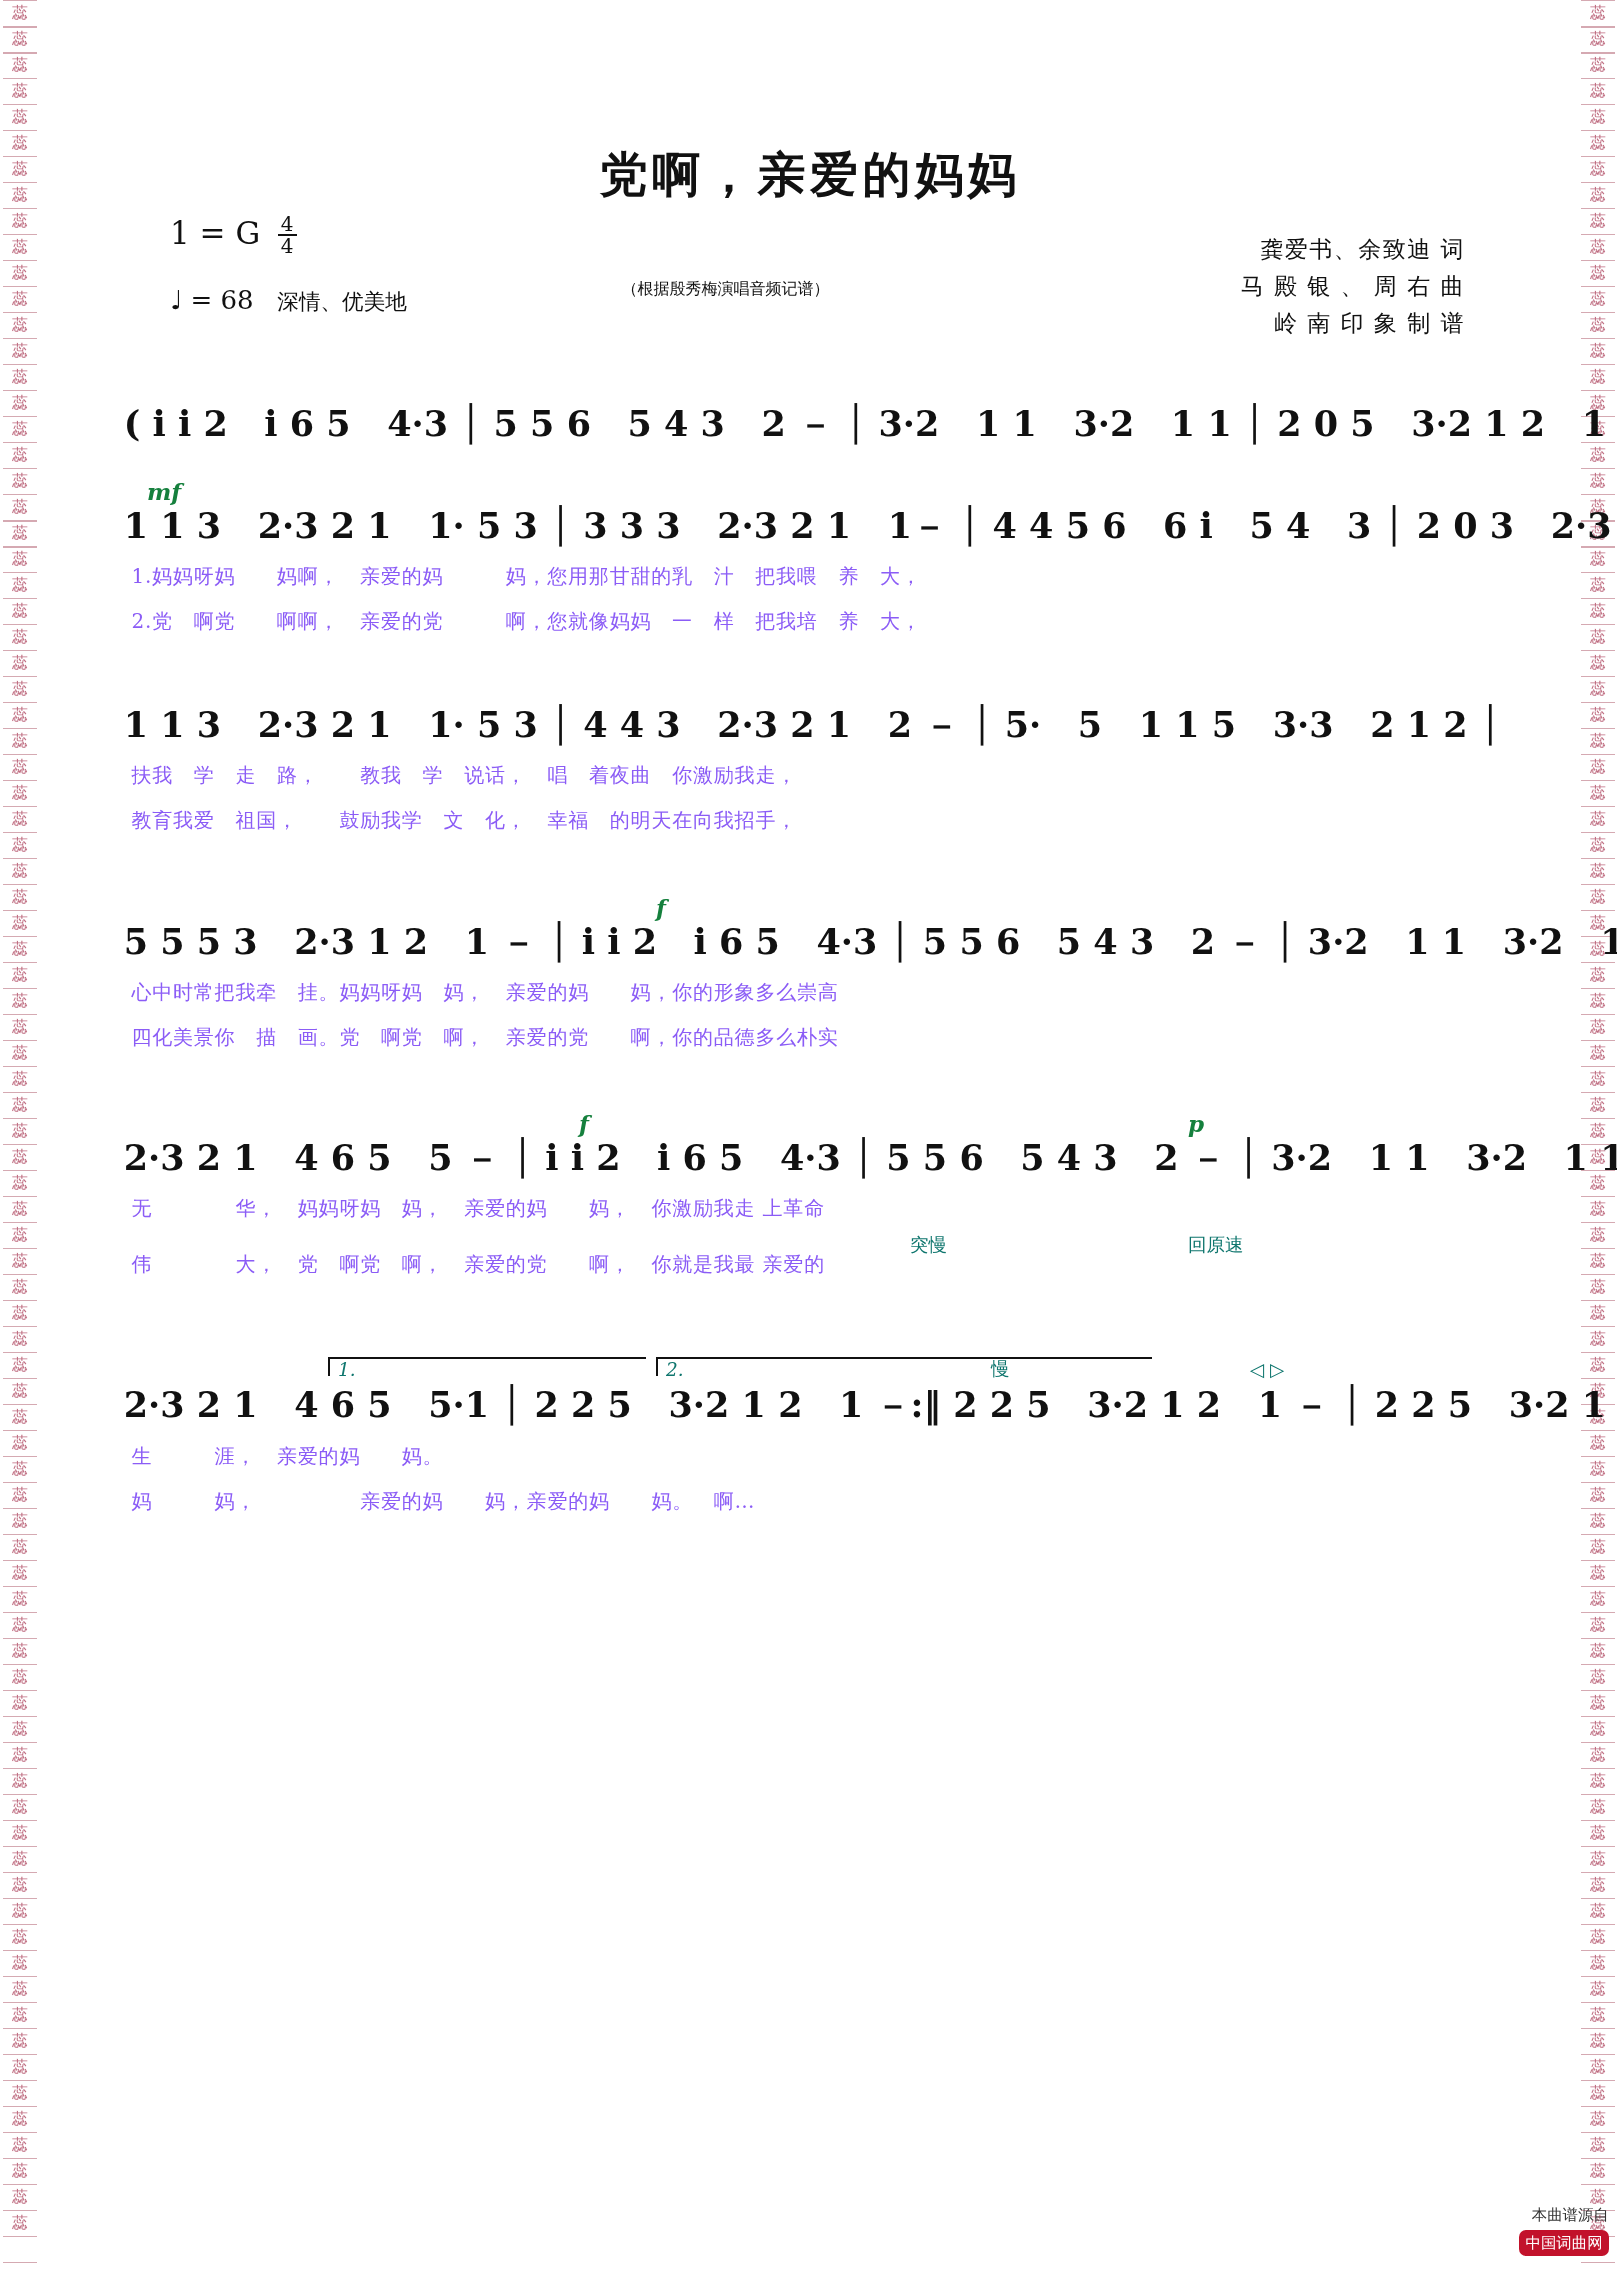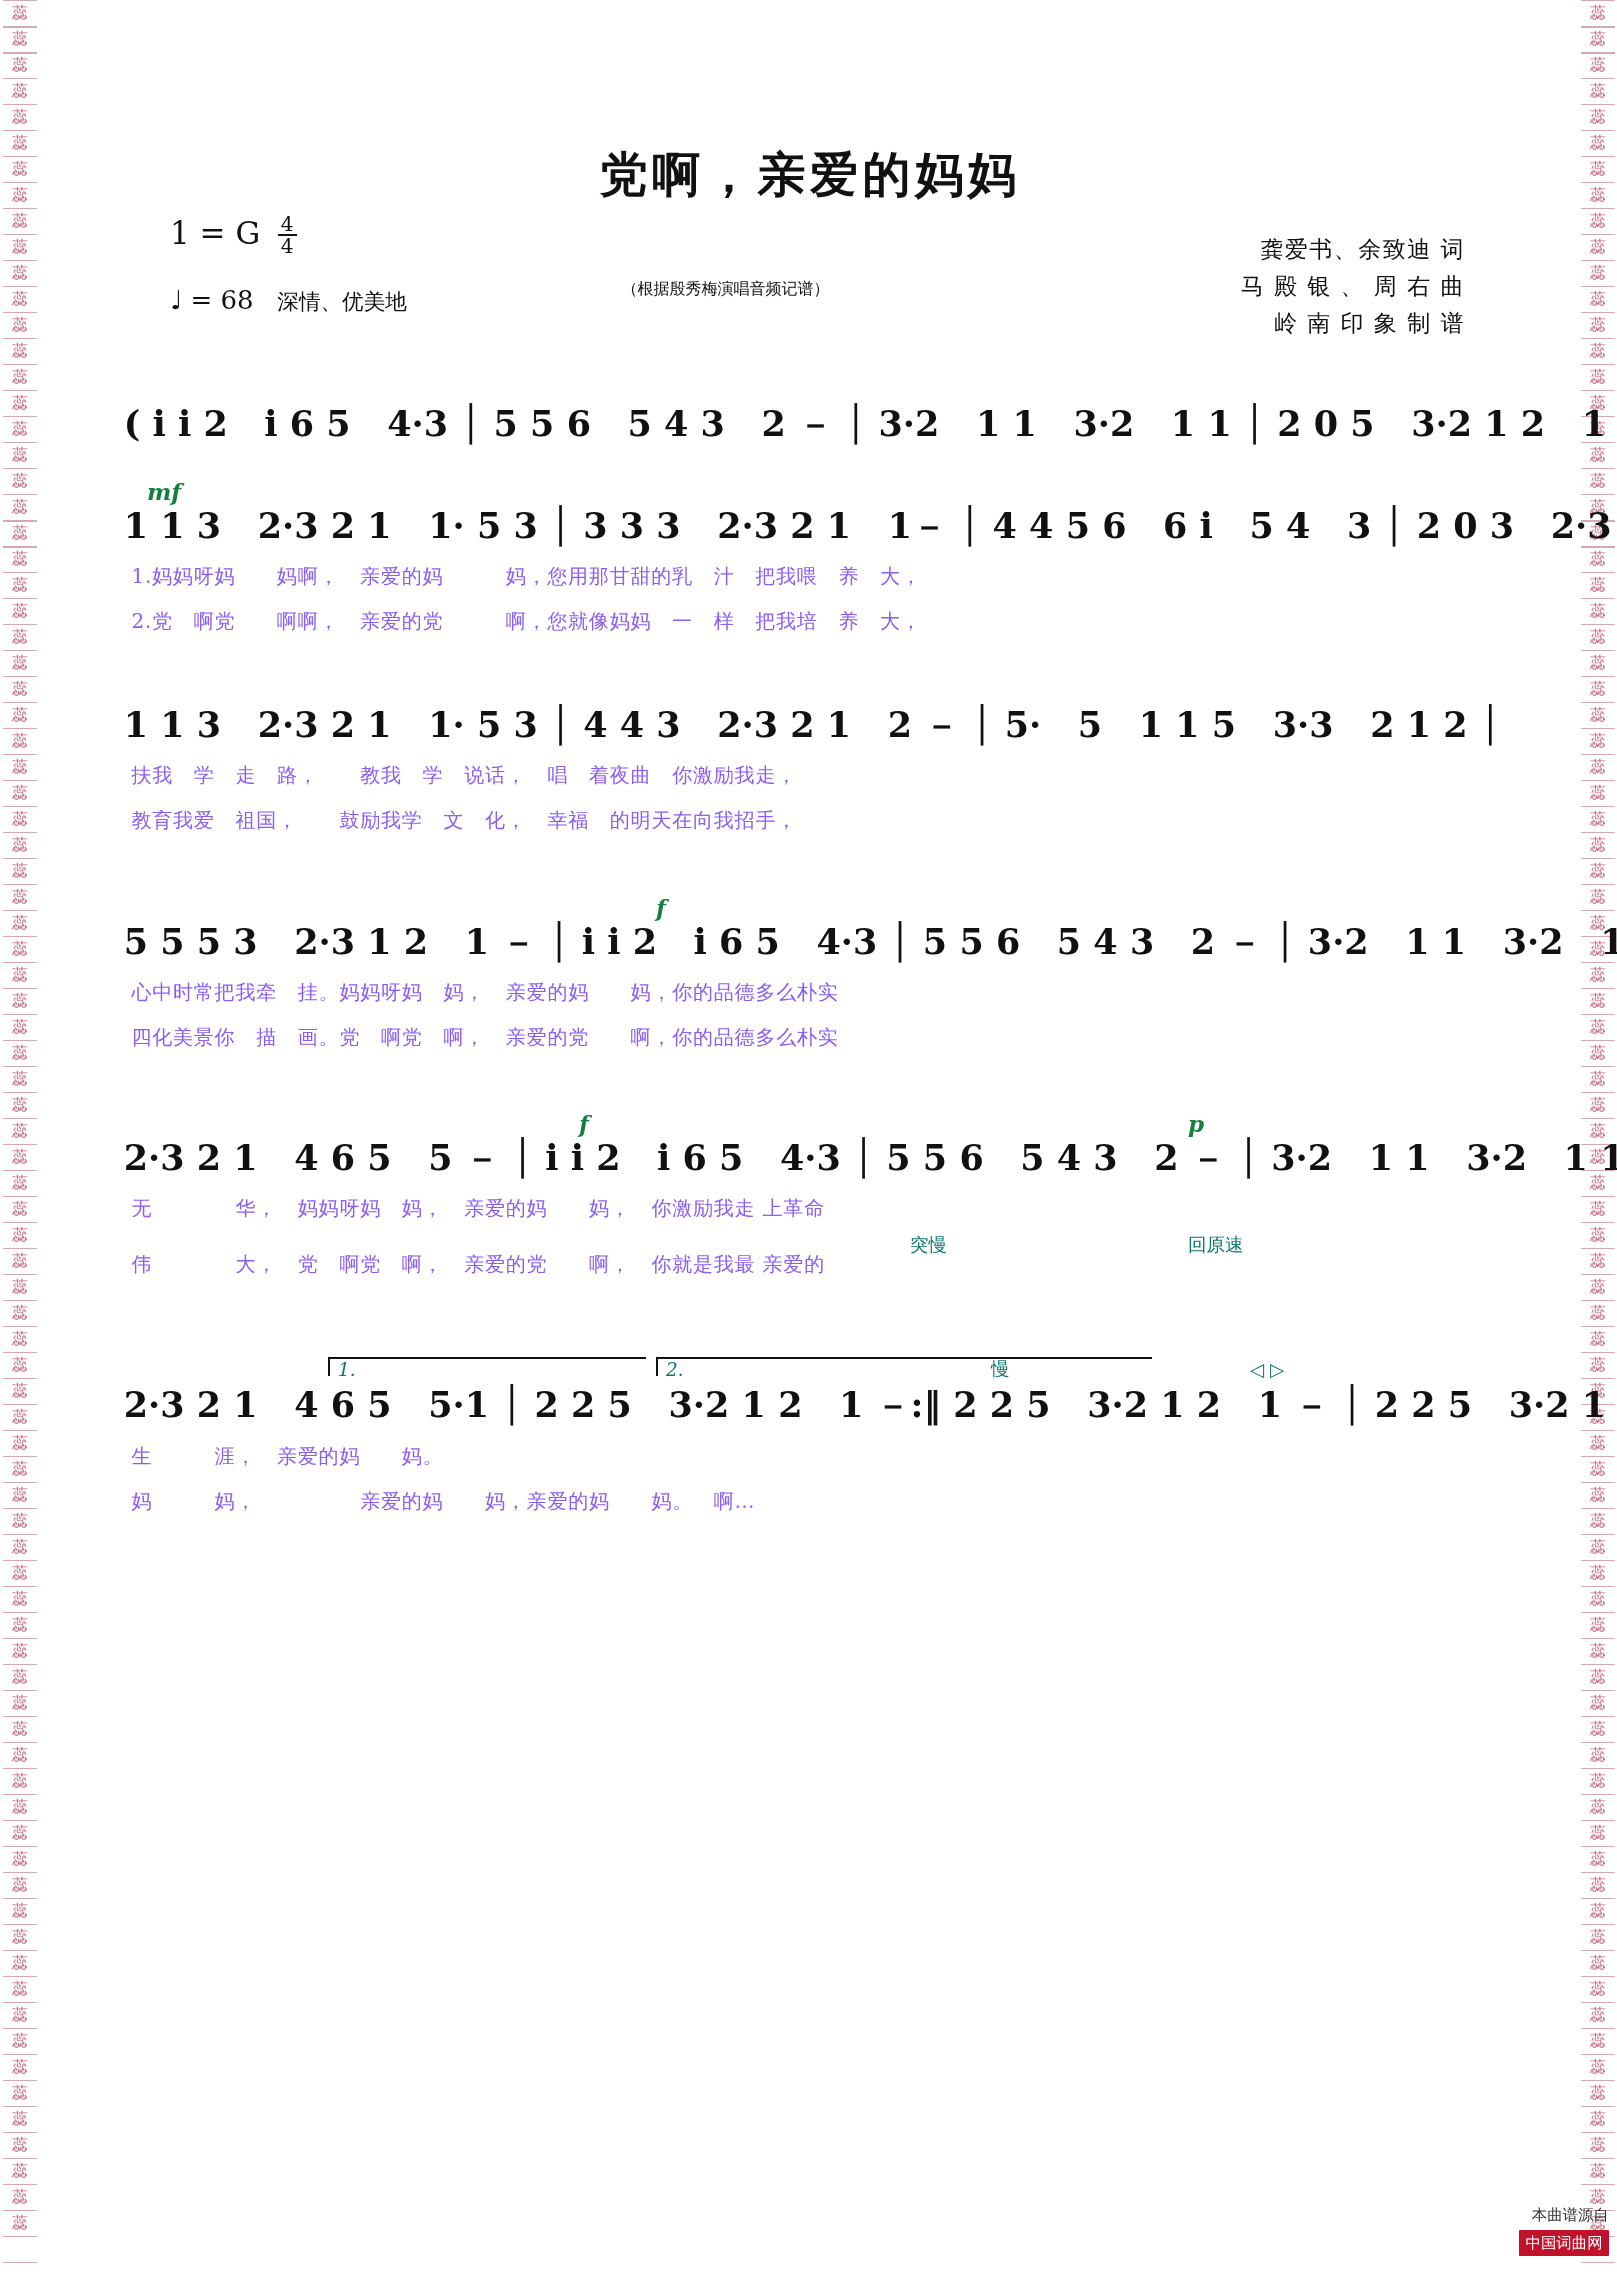--- a/index.html
+++ b/index.html
@@ -83,21 +83,21 @@
   .footer{
     position:absolute;left:0;top:2128px;width:1388px;text-align:center;
     font-family:"DejaVu Serif", serif;font-size:21.6px;color:#111;
   }
   .source{
     position:absolute;right:9.3px;bottom:17px;text-align:right;
     font-family:"DejaVu Sans", sans-serif;font-size:15.4px;color:#333;
   }
   .source .brand{
     display:inline-block;margin-top:4.6px;background:#c2122b;color:#fff;
-    padding:2.3px 6.2px;font-size:15.4px;border-radius:1px;
+    padding:2.3px 6.2px;font-size:15.4px;border-radius:7px;
   }
 </style>
 </head>
 <body>
 
 <div class="edge left">
     <div class="glyphs">
       <div>蕊</div>
       <div>蕊</div>
       <div>蕊</div>
@@ -316,21 +316,21 @@
 
   <div class="sysrow" style="top:702px;">
     <div class="notes" style="position:absolute;left:7.7px;top:0px;">1 1 3   2·3 2 1   1· 5 3 │ 4 4 3   2·3 2 1   2 － │ 5·   5   1 1 5   3·3   2 1 2 │</div>
     <div class="lyric" style="position:absolute;left:15.4px;top:60px;">扶我　学　走　路，　　教我　学　说话，　唱　着夜曲　你激励我走，</div>
     <div class="lyric" style="position:absolute;left:15.4px;top:105px;">教育我爱　祖国，　　鼓励我学　文　化，　幸福　的明天在向我招手，</div>
   </div>
 
   <div class="sysrow" style="top:902px;">
     <div class="dyn" style="position:absolute;left:540px;top:-7.7px;">f</div>
     <div class="notes" style="position:absolute;left:7.7px;top:17px;">5 5 5 3   2·3 1 2   1 － │ i i 2   i 6 5   4·3 │ 5 5 6   5 4 3   2 － │ 3·2   1 1   3·2   1 1 │</div>
-    <div class="lyric" style="position:absolute;left:15.4px;top:77px;">心中时常把我牵　挂。妈妈呀妈　妈，　亲爱的妈　　妈，你的品德多么朴实</div>
+    <div class="lyric" style="position:absolute;left:15.4px;top:77px;">心中时常把我牵　挂。妈妈呀妈　妈，　亲爱的妈　　妈，你的形象多么崇高</div>
     <div class="lyric" style="position:absolute;left:15.4px;top:122px;">四化美景你　描　画。党　啊党　啊，　亲爱的党　　啊，你的品德多么朴实</div>
   </div>
 
   <div class="sysrow" style="top:1118px;">
     <div class="dyn" style="position:absolute;left:463px;top:-7.7px;">f</div>
     <div class="dyn" style="position:absolute;left:1072px;top:-7.7px;">p</div>
     <div class="notes" style="position:absolute;left:7.7px;top:17px;">2·3 2 1   4 6 5   5 － │ i i 2   i 6 5   4·3 │ 5 5 6   5 4 3   2 － │ 3·2   1 1   3·2   1 1 │</div>
     <div class="lyric" style="position:absolute;left:15.4px;top:77px;">无　　　　华，　妈妈呀妈　妈，　亲爱的妈　　妈，　你激励我走 上革命</div>
     <div class="mark" style="position:absolute;left:794px;top:114px;">突慢</div>
     <div class="mark" style="position:absolute;left:1072px;top:114px;">回原速</div>

